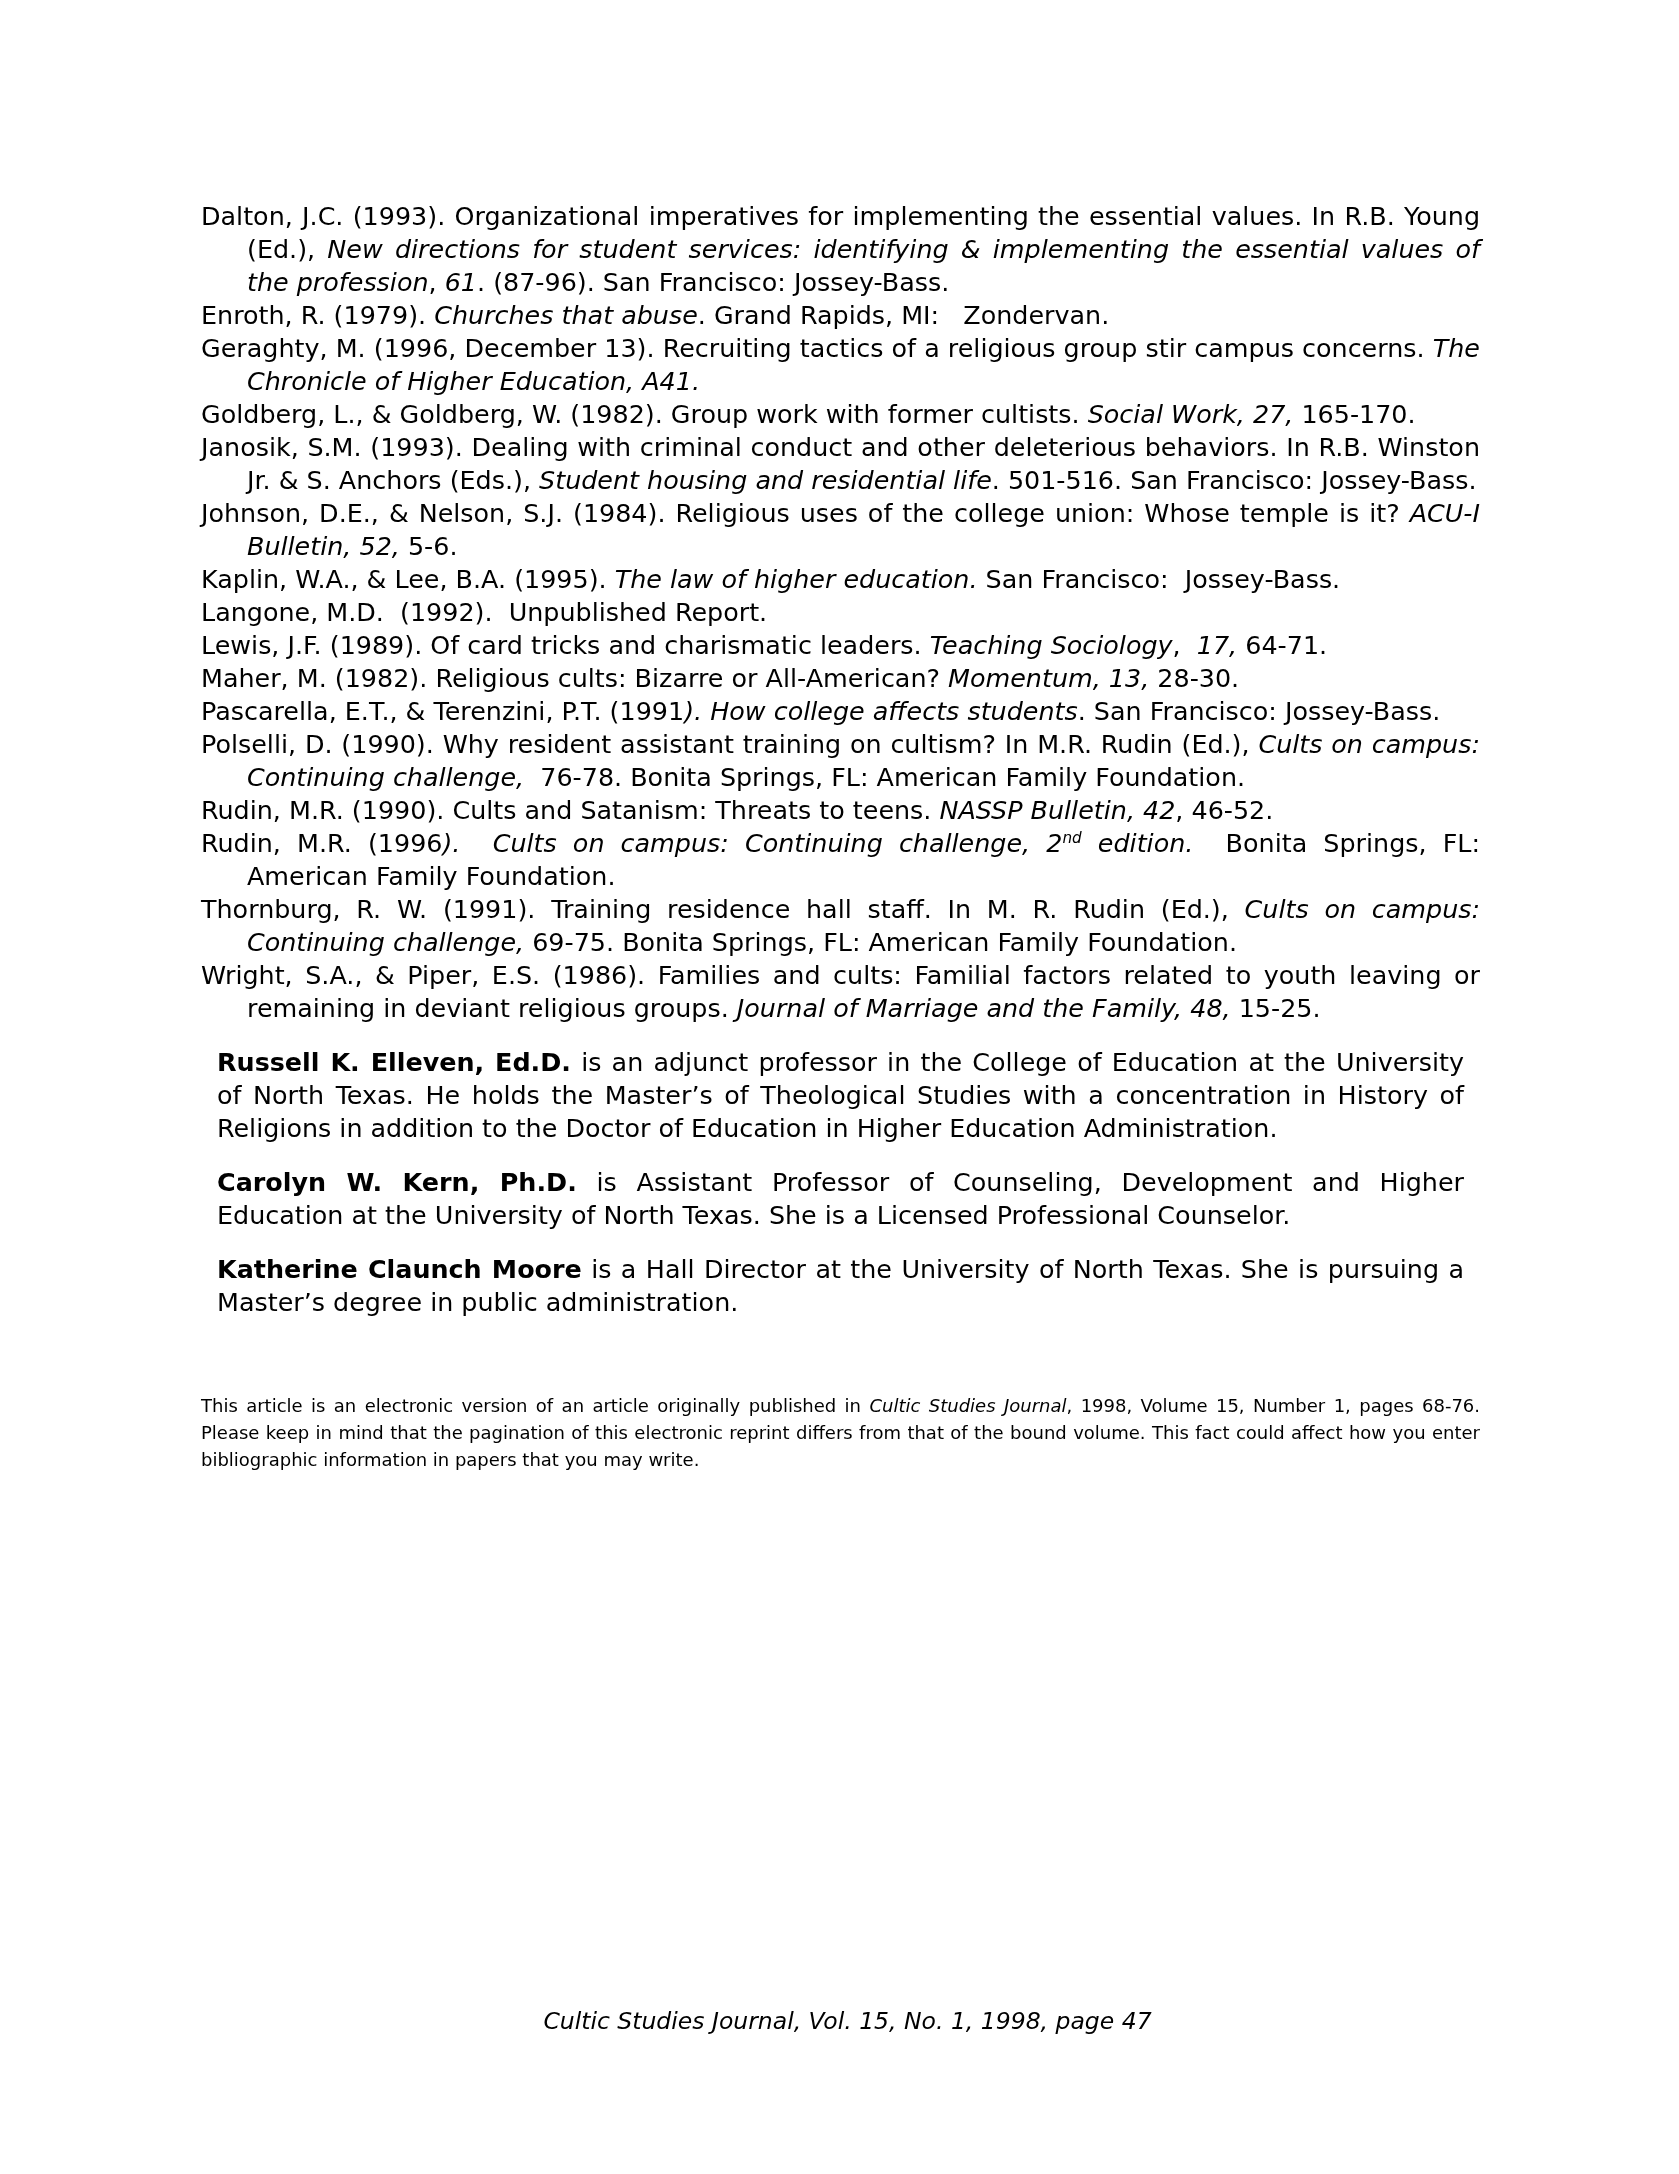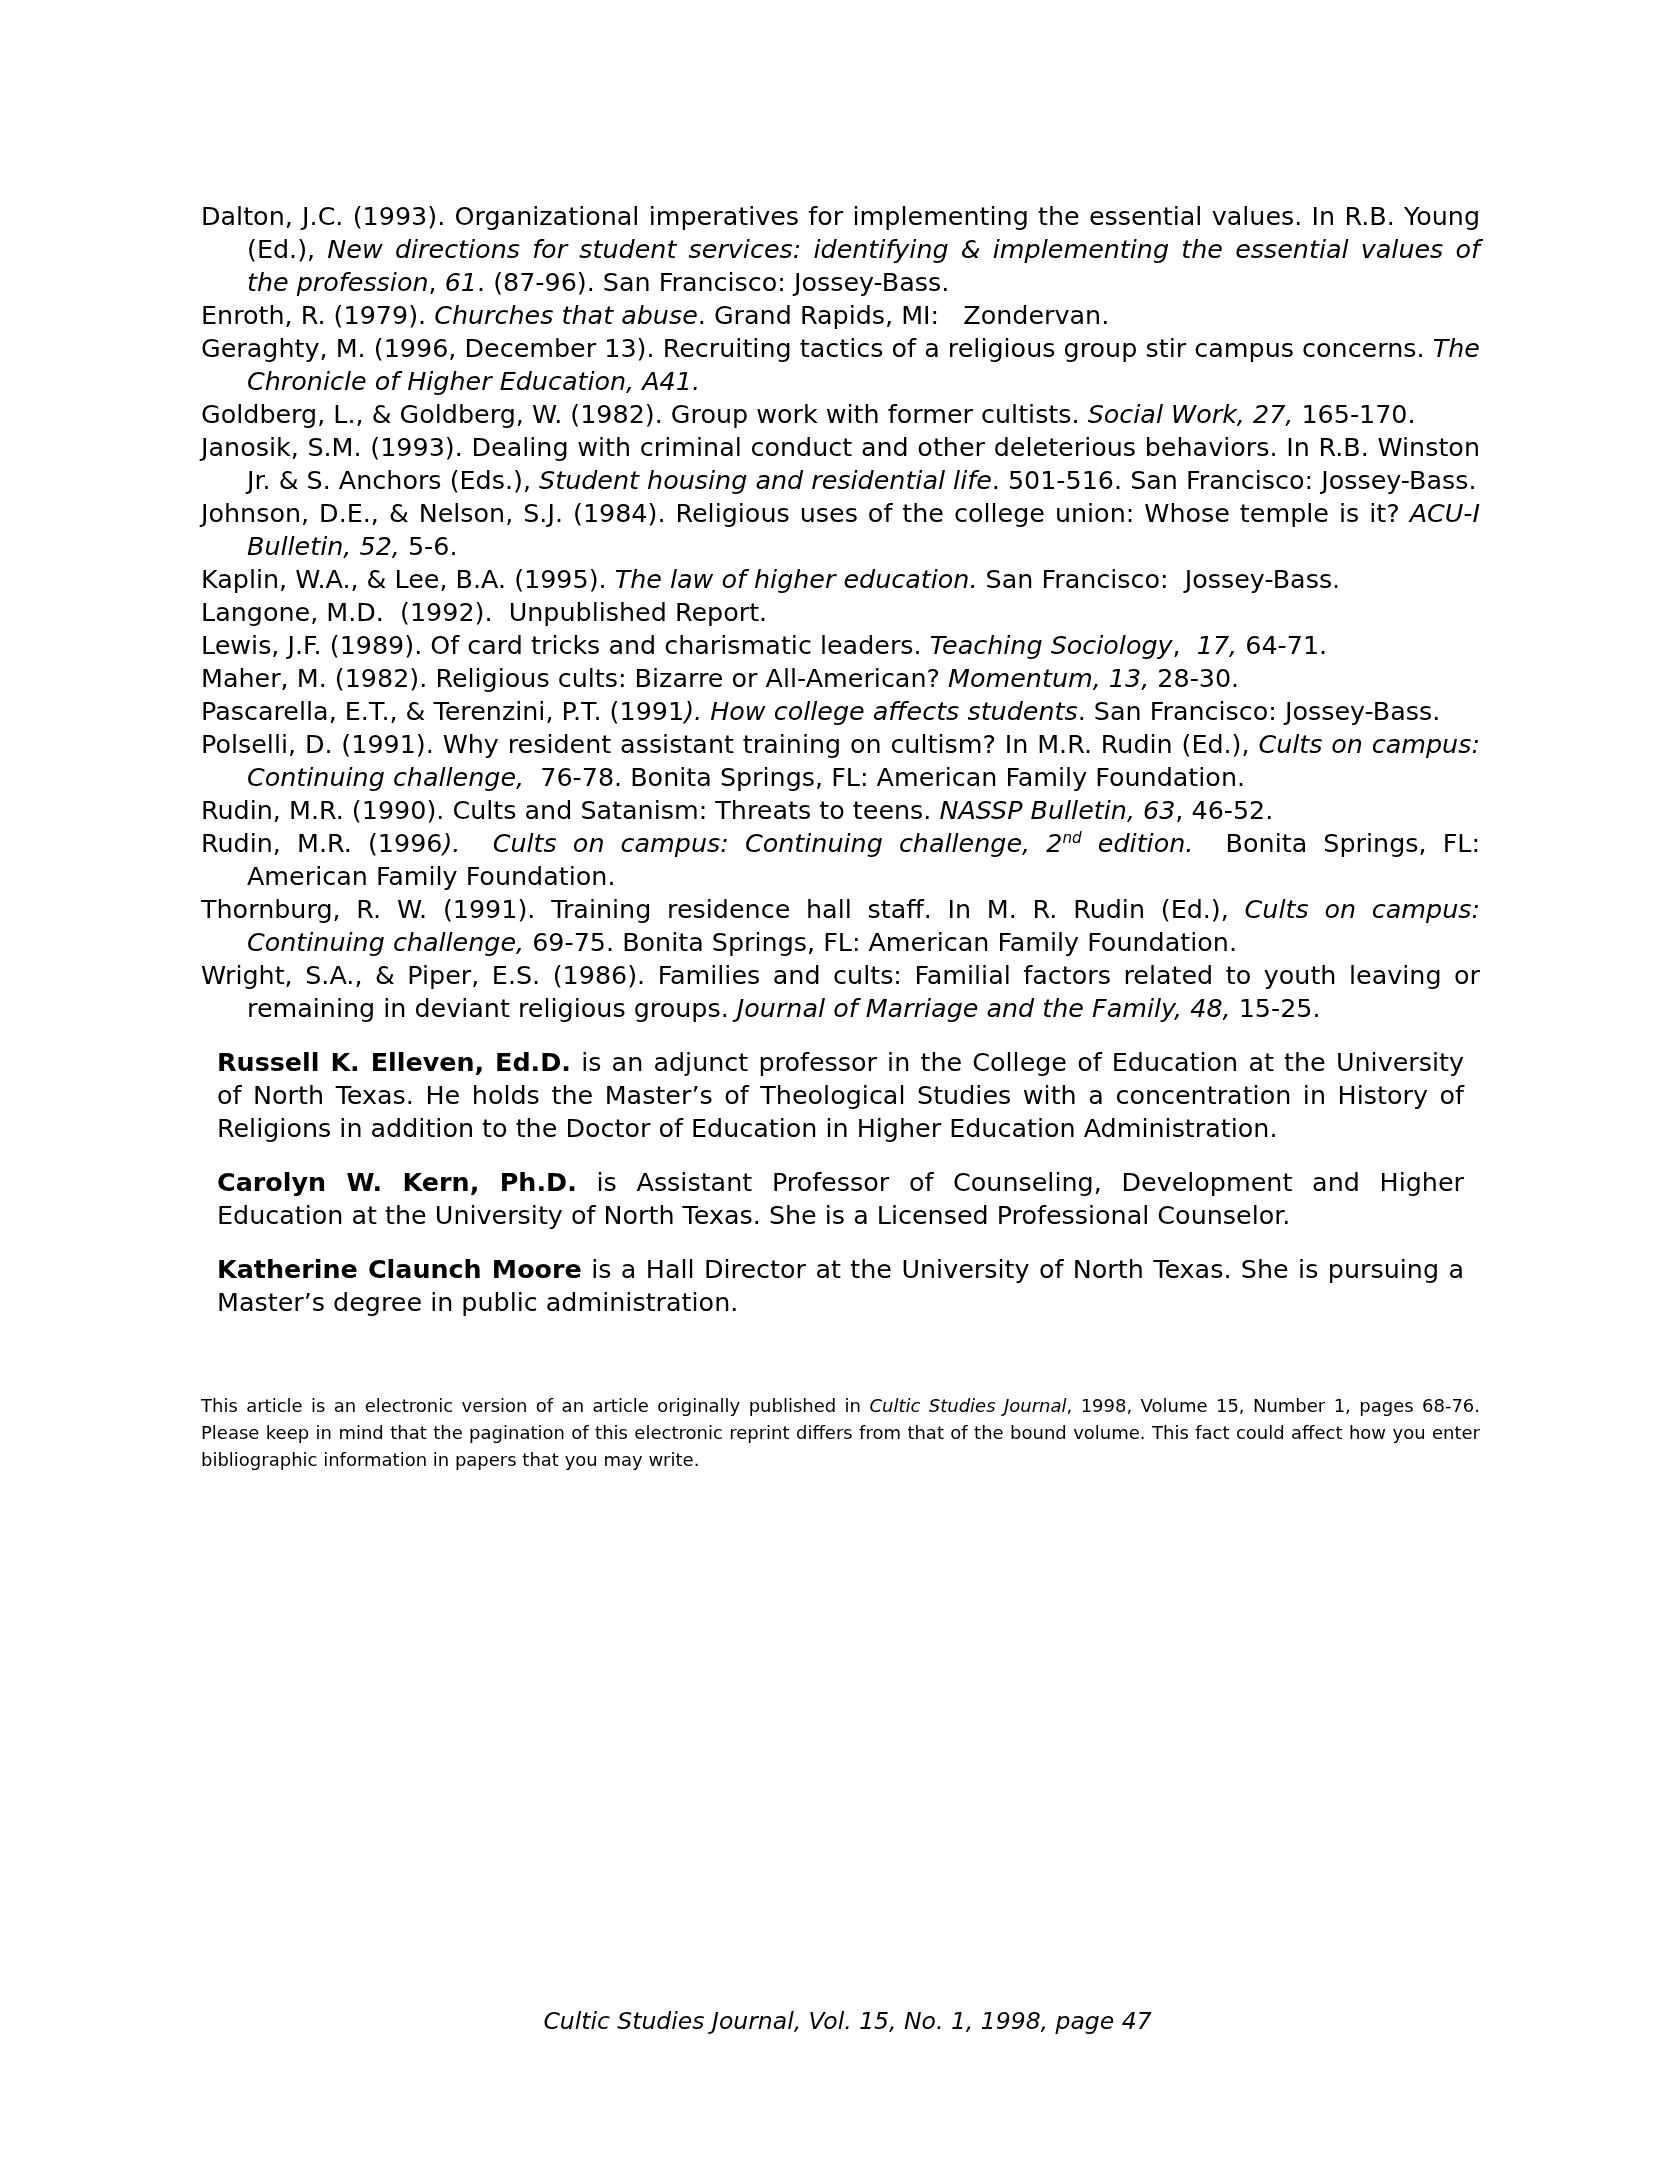--- a/index.html
+++ b/index.html
@@ -65,22 +65,22 @@
       <p class="ref"><span>Enroth, R. (1979). </span><span class="i">Churches that abuse</span><span>. Grand Rapids, MI:&nbsp;&nbsp; Zondervan.</span></p>
       <p class="ref"><span>Geraghty, M. (1996, December 13). Recruiting tactics of a religious group stir campus concerns. </span><span class="i">The Chronicle of Higher Education, A41.</span></p>
       <p class="ref"><span>Goldberg, L., &amp; Goldberg, W. (1982). Group work with former cultists. </span><span class="i">Social Work, 27,</span><span> 165-170.</span></p>
       <p class="ref"><span>Janosik, S.M. (1993). Dealing with criminal conduct and other deleterious behaviors. In R.B. Winston Jr. &amp; S. Anchors (Eds.), </span><span class="i">Student housing and residential life</span><span>. 501-516. San Francisco: Jossey-Bass.</span></p>
       <p class="ref"><span>Johnson, D.E., &amp; Nelson, S.J. (1984). Religious uses of the college union: Whose temple is it? </span><span class="i">ACU-I Bulletin, 52,</span><span> 5-6.</span></p>
       <p class="ref"><span>Kaplin, W.A., &amp; Lee, B.A. (1995). </span><span class="i">The law of higher education.</span><span> San Francisco:&nbsp; Jossey-Bass.</span></p>
       <p class="ref"><span>Langone, M.D.&nbsp; (1992).&nbsp; Unpublished Report.</span></p>
       <p class="ref"><span>Lewis, J.F. (1989). Of card tricks and charismatic leaders. </span><span class="i">Teaching Sociology</span><span>,&nbsp; </span><span class="i">17,</span><span> 64-71.</span></p>
       <p class="ref"><span>Maher, M. (1982). Religious cults: Bizarre or All-American? </span><span class="i">Momentum, 13,</span><span> 28-30.</span></p>
       <p class="ref"><span>Pascarella, E.T., &amp; Terenzini, P.T. (1991</span><span class="i">). How college affects students</span><span>. San Francisco: Jossey-Bass.</span></p>
-      <p class="ref"><span>Polselli, D. (1991). Why resident assistant training on cultism? In M.R. Rudin (Ed.), </span><span class="i">Cults on campus: Continuing challenge,</span><span>&nbsp; 76-78. Bonita Springs, FL: American Family Foundation.</span></p>
-      <p class="ref"><span>Rudin, M.R. (1990). Cults and Satanism: Threats to teens. </span><span class="i">NASSP Bulletin, 63</span><span>, 46-52.</span></p>
+      <p class="ref"><span>Polselli, D. (1990). Why resident assistant training on cultism? In M.R. Rudin (Ed.), </span><span class="i">Cults on campus: Continuing challenge,</span><span>&nbsp; 76-78. Bonita Springs, FL: American Family Foundation.</span></p>
+      <p class="ref"><span>Rudin, M.R. (1990). Cults and Satanism: Threats to teens. </span><span class="i">NASSP Bulletin, 42</span><span>, 46-52.</span></p>
       <p class="ref"><span>Rudin, M.R. (1996</span><span class="i">).&nbsp; Cults on campus: Continuing challenge, 2</span><sup class="i sup">nd</sup><span class="i"> edition.</span><span>&nbsp; Bonita Springs, FL: American Family Foundation.</span></p>
       <p class="ref"><span>Thornburg, R. W. (1991). Training residence hall staff. In M. R. Rudin (Ed.), </span><span class="i">Cults on campus: Continuing challenge,</span><span> 69-75. Bonita Springs, FL: American Family Foundation.</span></p>
       <p class="ref"><span>Wright, S.A., &amp; Piper, E.S. (1986). Families and cults: Familial factors related to youth leaving or remaining in deviant religious groups. </span><span class="i">Journal of Marriage and the Family, 48,</span><span> 15-25.</span></p>
     </section>
 
     <section class="bios">
       <p class="bio"><span class="b">Russell K. Elleven, Ed.D.</span><span> is an adjunct professor in the College of Education at the University of North Texas. He holds the Master’s of Theological Studies with a concentration in History of Religions in addition to the Doctor of Education in Higher Education Administration.</span></p>
       <p class="bio"><span class="b">Carolyn W. Kern, Ph.D.</span><span> is Assistant Professor of Counseling, Development and Higher Education at the University of North Texas. She is a Licensed Professional Counselor.</span></p>
       <p class="bio"><span class="b">Katherine Claunch Moore</span><span> is a Hall Director at the University of North Texas. She is pursuing a Master’s degree in public administration.</span></p>
     </section>

